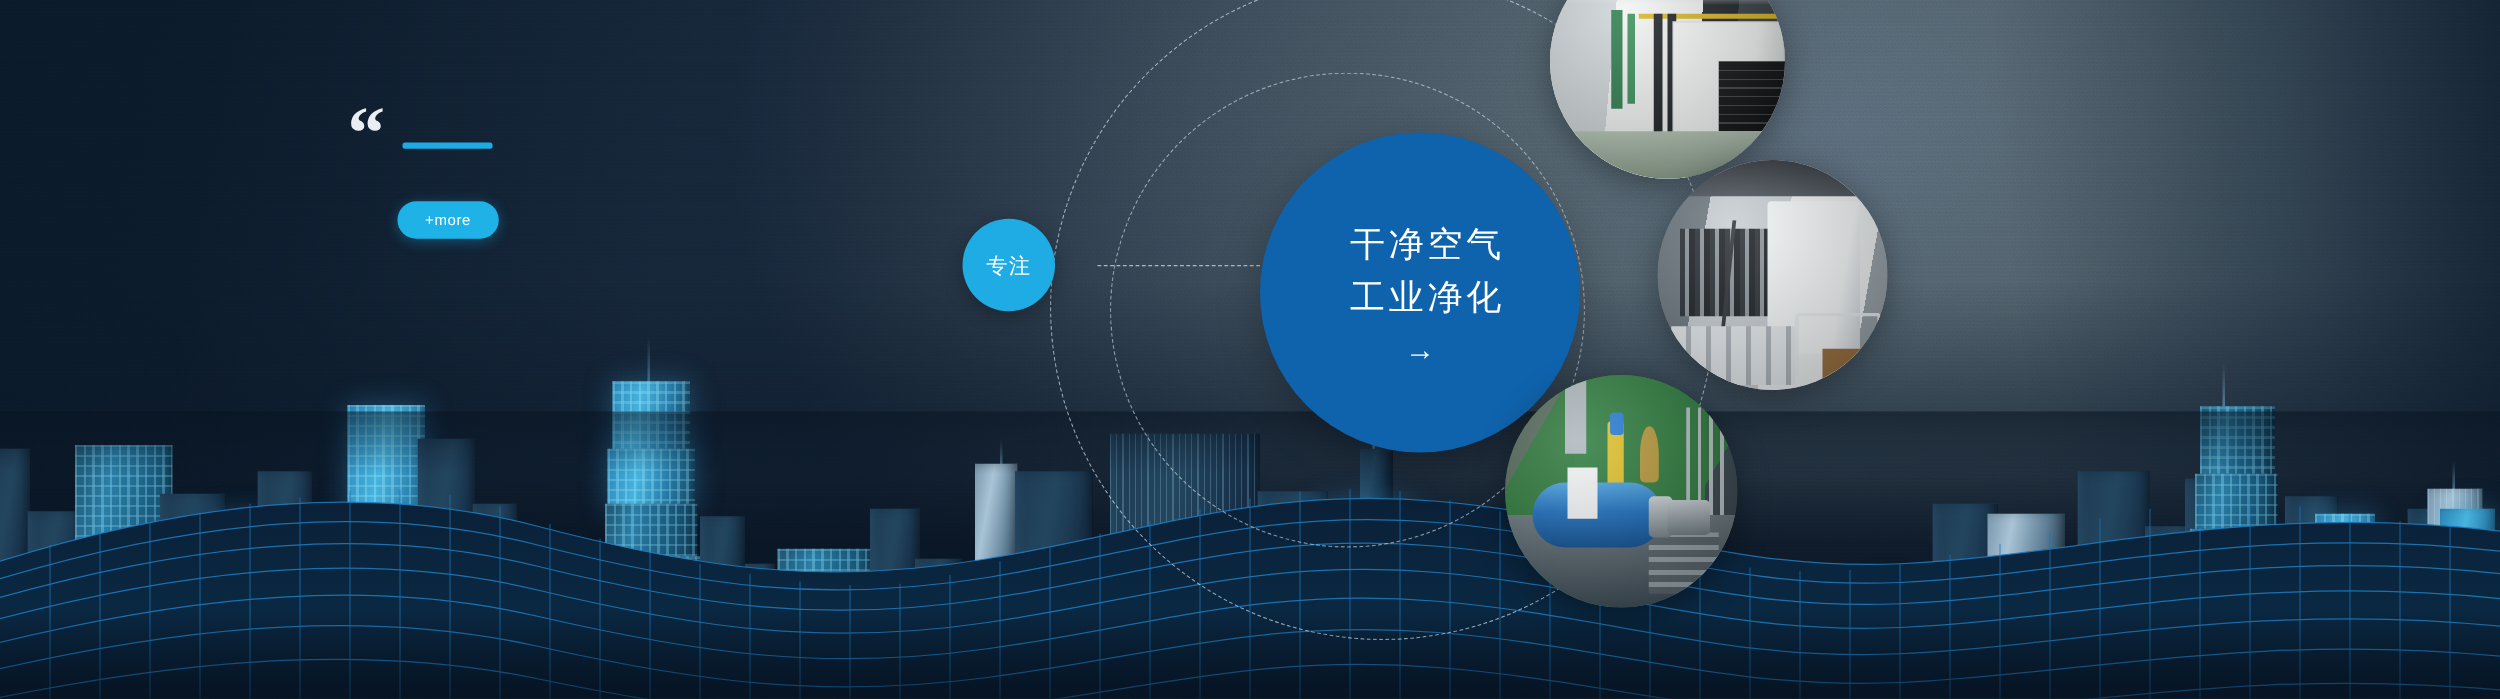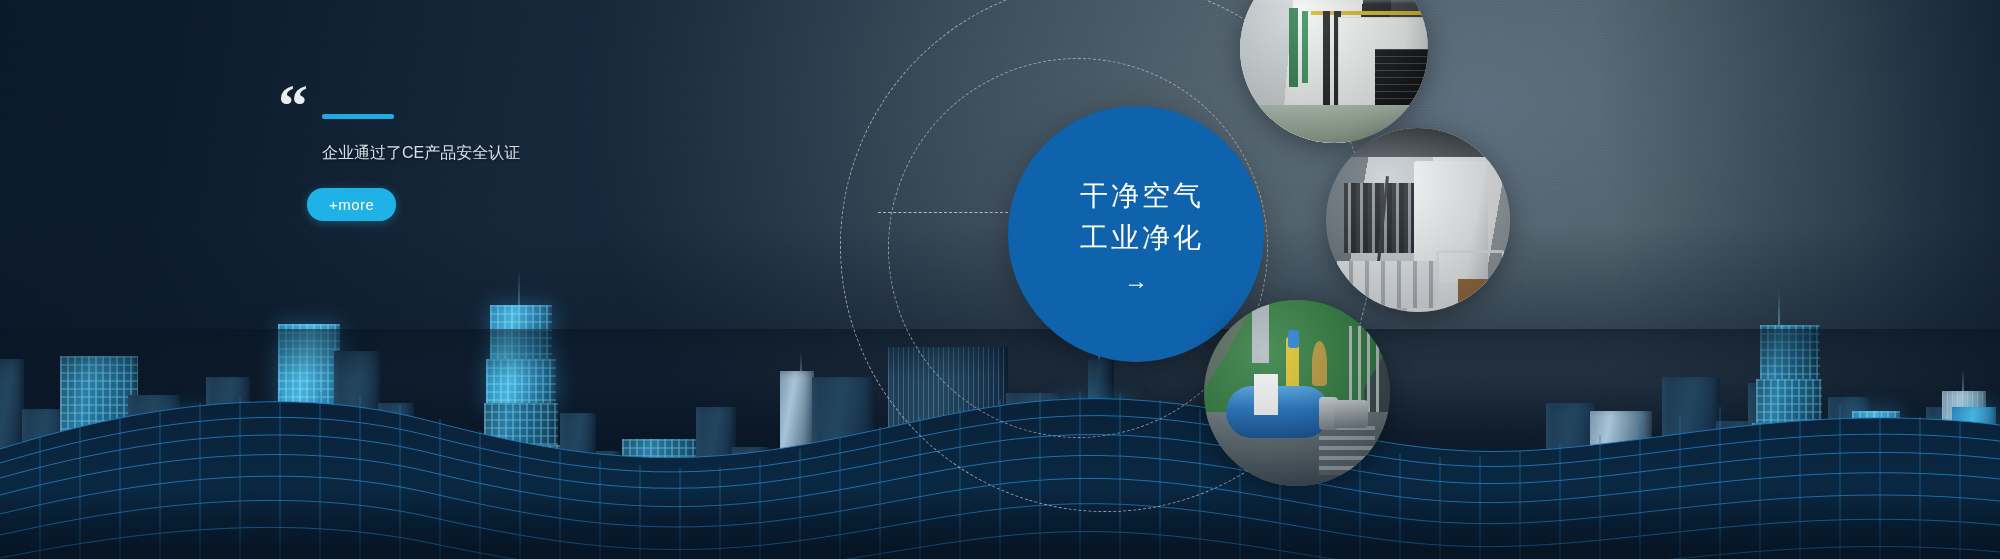--- a/index.html
+++ b/index.html
@@ -112,23 +112,23 @@
     width:72px;height:5px;border-radius:2px;
     background:#1eabe3;
   }
   .desc{
     margin:20px 0 0 22px;
     font-size:16px;line-height:1.7;color:#d9e2ea;
     text-shadow:0 1px 3px rgba(0,0,0,.5);
   }
   .desc div{white-space:nowrap;}
   .more-btn{
-    display:inline-block;margin:22px 0 0 7px;
+    display:inline-block;margin:22px 0 0 18px;
     padding:8px 22px;border-radius:16px;
-    background:#1fb2e6;color:#ffffff;font-size:15px;
+    background:#1fb2e6;color:#ffffff;font-size:12px;
     border:none;cursor:pointer;letter-spacing:.5px;
     box-shadow:0 2px 10px rgba(31,178,230,.35);
   }
 
   
   .graphic{position:absolute;left:760px;top:-40px;width:800px;height:640px;}
   .dashed-ring{
     position:absolute;border-radius:50%;
     border:1.6px dashed rgba(225,235,245,.62);
   }
@@ -428,31 +428,33 @@
         <path d="M1960,93 L1960,230"></path>
       </g>
     </svg>
     <div class="terrain-fade"></div>
   </div>
 
   <div class="copy">
     <span class="quote-mark">“</span>
     <div class="rule"></div>
     <div class="desc">
-      <div>企业通过了CE产品安全认证</div>
     </div>
     <button class="more-btn">+more</button>
   </div>
 
   <div class="graphic">
 
     <div class="dashed-ring ring-outer"></div>
     <div class="dashed-ring ring-inner"></div>
     <div class="dash-line line-focus"></div>
 
+    <div class="focus-bubble">
+      <span>专注</span>
+    </div>
 
     <div class="main-circle">
       <span class="mc-l1">干净空气</span>
       <span class="mc-l2">工业净化</span>
       <span class="mc-arrow">→</span>
     </div>
 
     <div class="photo ph1">
       <div class="ph-inner">
         <div class="roof"></div>

